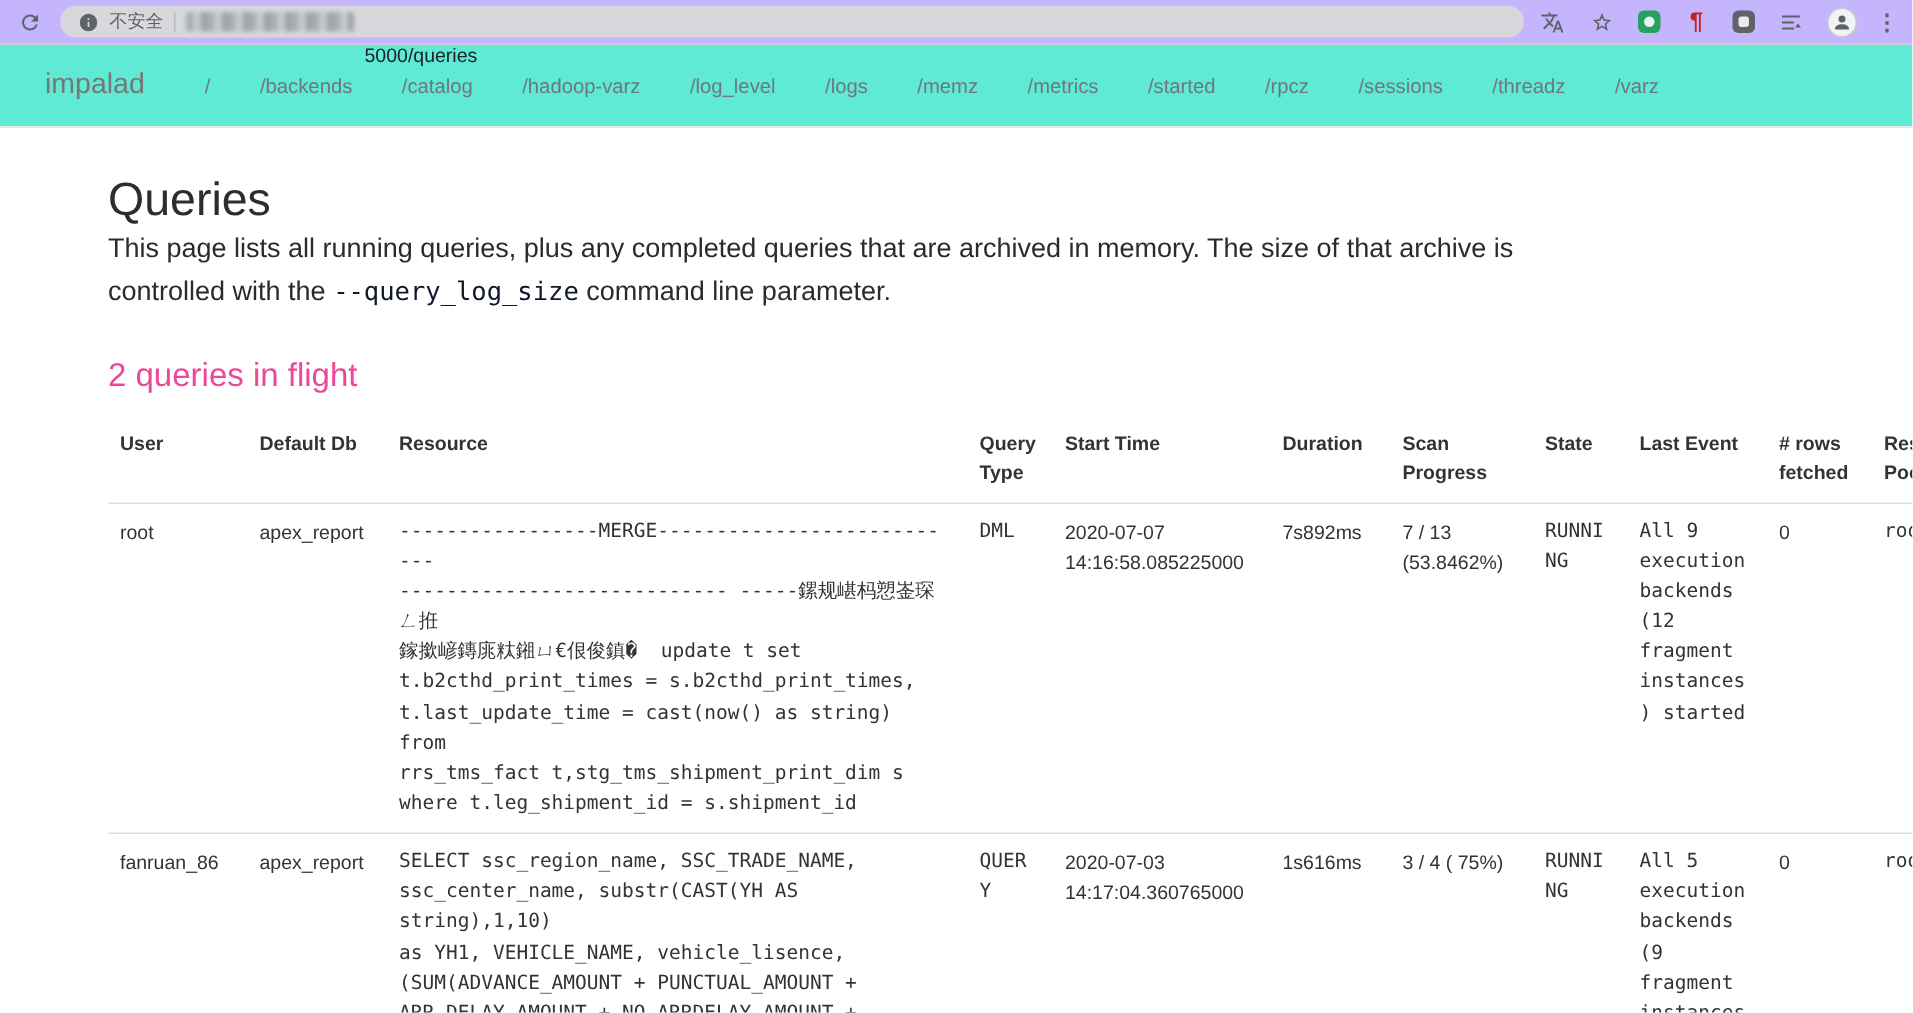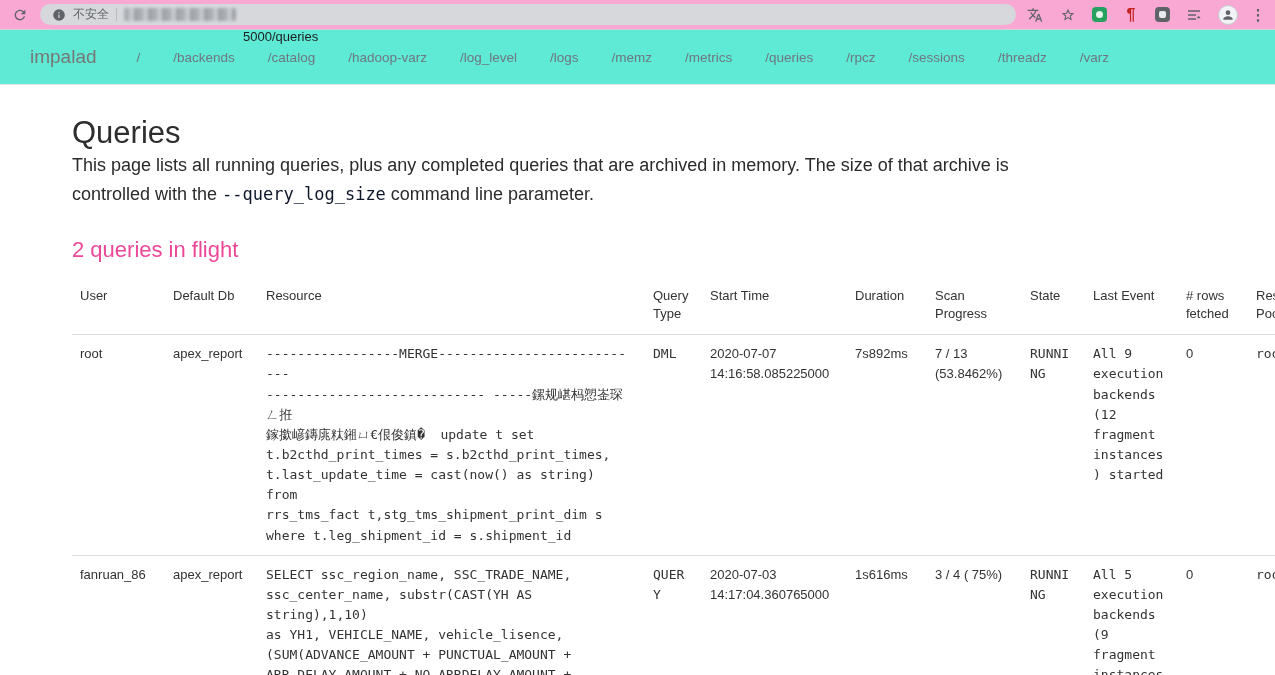--- a/index.html
+++ b/index.html
@@ -1,20 +1,20 @@
 <!DOCTYPE html>
 <html><head>
 <meta charset="utf-8">
 <style>
   * { margin: 0; padding: 0; box-sizing: border-box; }
   html, body { width: 1275px; height: 675px; overflow: hidden; background: #fff;
     font-family: "Liberation Sans", sans-serif; color: #333; }
 
   
-  .chrome { height: 30px; background: #f9a8d4; border-bottom: 1px solid #d0d2d6;
+  .chrome { height: 30px; background: #c4b5fd; border-bottom: 1px solid #d0d2d6;
     display: flex; align-items: center; padding: 0 10px; gap: 10px; }
   .chrome-btn { background: none; border: none; display: flex; align-items: center;
     cursor: pointer; padding: 2px; }
   .omnibox { flex: 1; height: 21px; background: #d6d8db; border-radius: 11px;
     display: flex; align-items: center; padding: 0 12px; gap: 7px; min-width: 0; }
   .sec-label { font-size: 12px; color: #5f6368; white-space: nowrap; }
   .om-divider { width: 1px; height: 13px; background: #b8bbbf; }
   .url-redacted { width: 112px; height: 13px; border-radius: 2px; opacity: .75;
     background: repeating-linear-gradient(90deg,#9aa0a6 0 5px,#c0c3c7 5px 10px,#8d9298 10px 14px);
     filter: blur(1.5px); }
@@ -40,21 +40,21 @@
   
   main { padding: 30px 0 0 72px; }
   h1.page-title { font-size: 31px; font-weight: 400; color: #2d2d2d; }
   .intro { font-size: 18px; line-height: 1.6; color: #2b2b2b; max-width: 1010px; margin-bottom: 28px; }
   .intro code { font-family: "DejaVu Sans Mono", "Liberation Mono", monospace; font-size: 17px; color: #0f172a; }
   h2.inflight { font-size: 22px; font-weight: 400; color: #ec4899; margin-bottom: 16px; }
 
   
   .table-clip { overflow: hidden; }
   table.queries { border-collapse: collapse; table-layout: fixed; width: 1256px; }
-  table.queries th { font-size: 13px; font-weight: normal; text-align: left; vertical-align: top;
+  table.queries th { font-size: 13px; font-weight: bold; text-align: left; vertical-align: top;
     padding: 8px 12px 10px 8px; border-bottom: 1px solid #ddd; color: #333; line-height: 1.45; }
   table.queries td { font-size: 13px; vertical-align: top; padding: 9px 12px 9px 8px;
     line-height: 1.55; word-wrap: break-word; }
   table.queries tbody tr + tr td { border-top: 1px solid #ddd; }
   .mono { font-family: "DejaVu Sans Mono", "Liberation Mono", monospace; font-size: 12px; line-height: 1.7; }
   .stmt { white-space: pre-wrap; }
 </style>
 </head>
 <body>
 
@@ -105,21 +105,21 @@
   <a class="brand" href="#">impalad</a>
   <div class="nav-links">
     <a href="#">/</a>
     <a href="#">/backends</a>
     <a href="#">/catalog</a>
     <a href="#">/hadoop-varz</a>
     <a href="#">/log_level</a>
     <a href="#">/logs</a>
     <a href="#">/memz</a>
     <a href="#">/metrics</a>
-    <a href="#">/queries</a>
+    <a href="#">/started</a>
     <a href="#">/rpcz</a>
     <a href="#">/sessions</a>
     <a href="#">/threadz</a>
     <a href="#">/varz</a>
   </div>
 </nav>
 
 <main>
   <h1 class="page-title">Queries</h1>
   <p class="intro"><span>This page lists all running queries, plus any completed queries that are archived in memory. The size of that archive is controlled with the </span><code>--query_log_size</code><span> command line parameter.</span></p>

